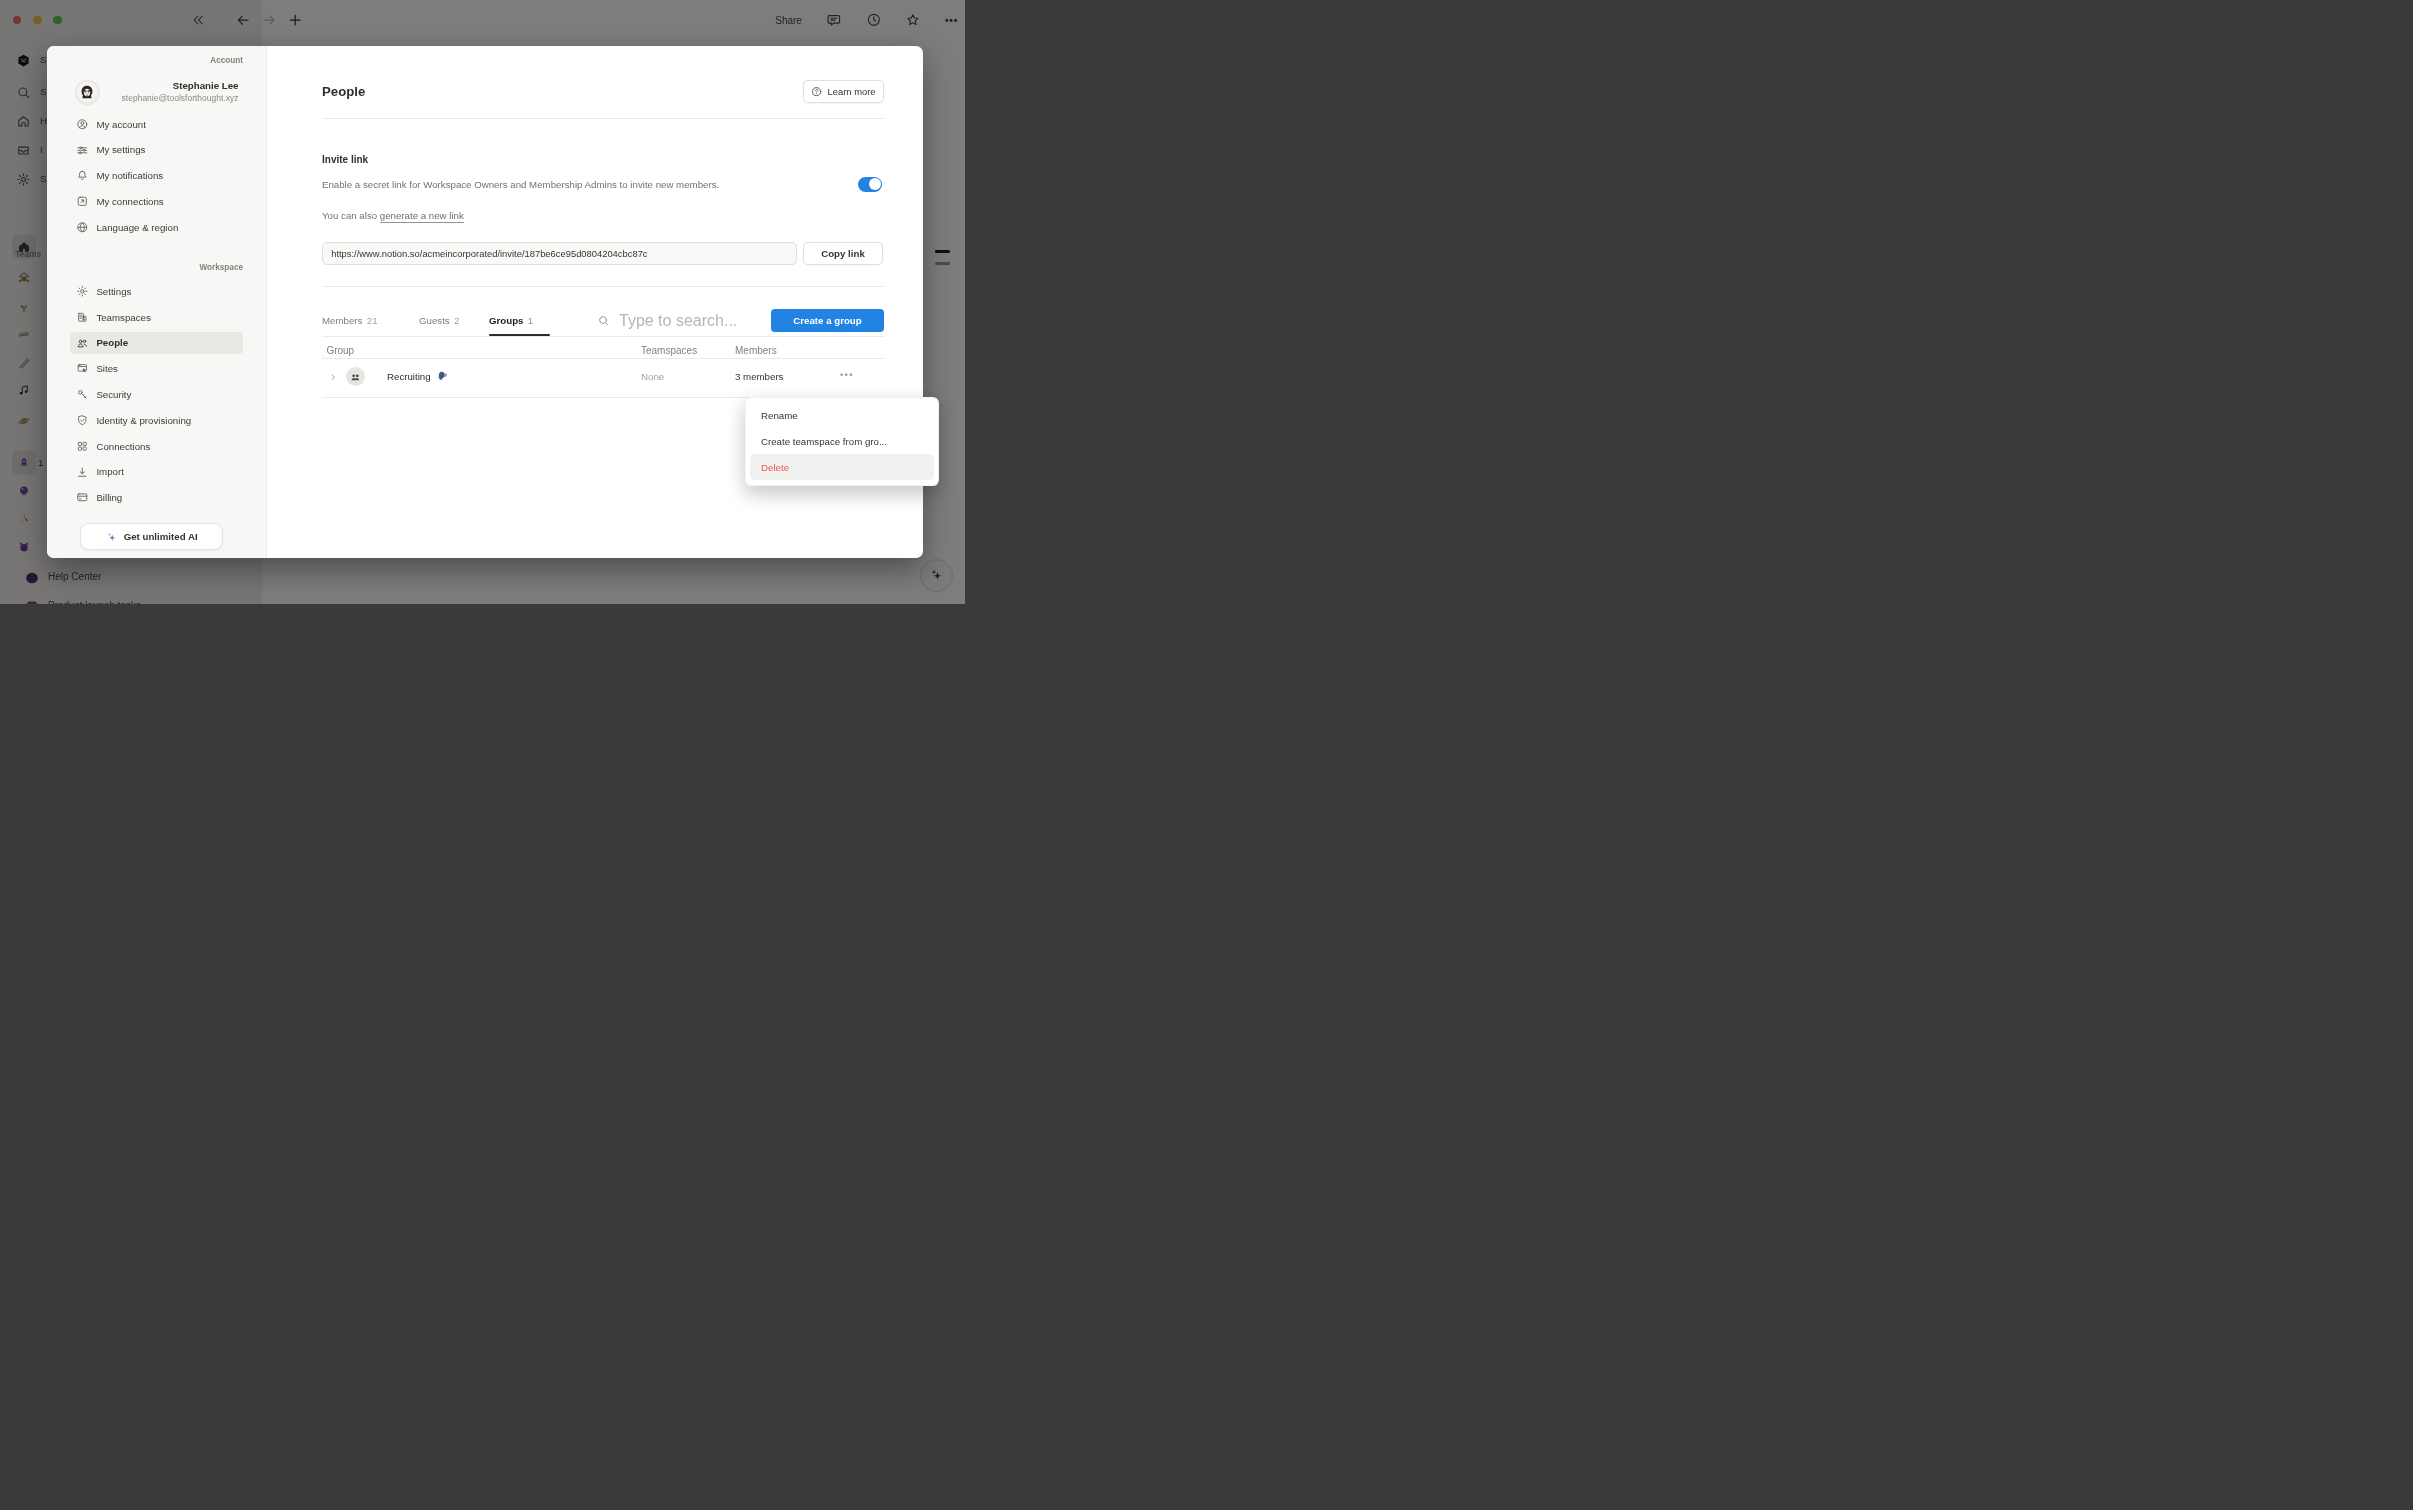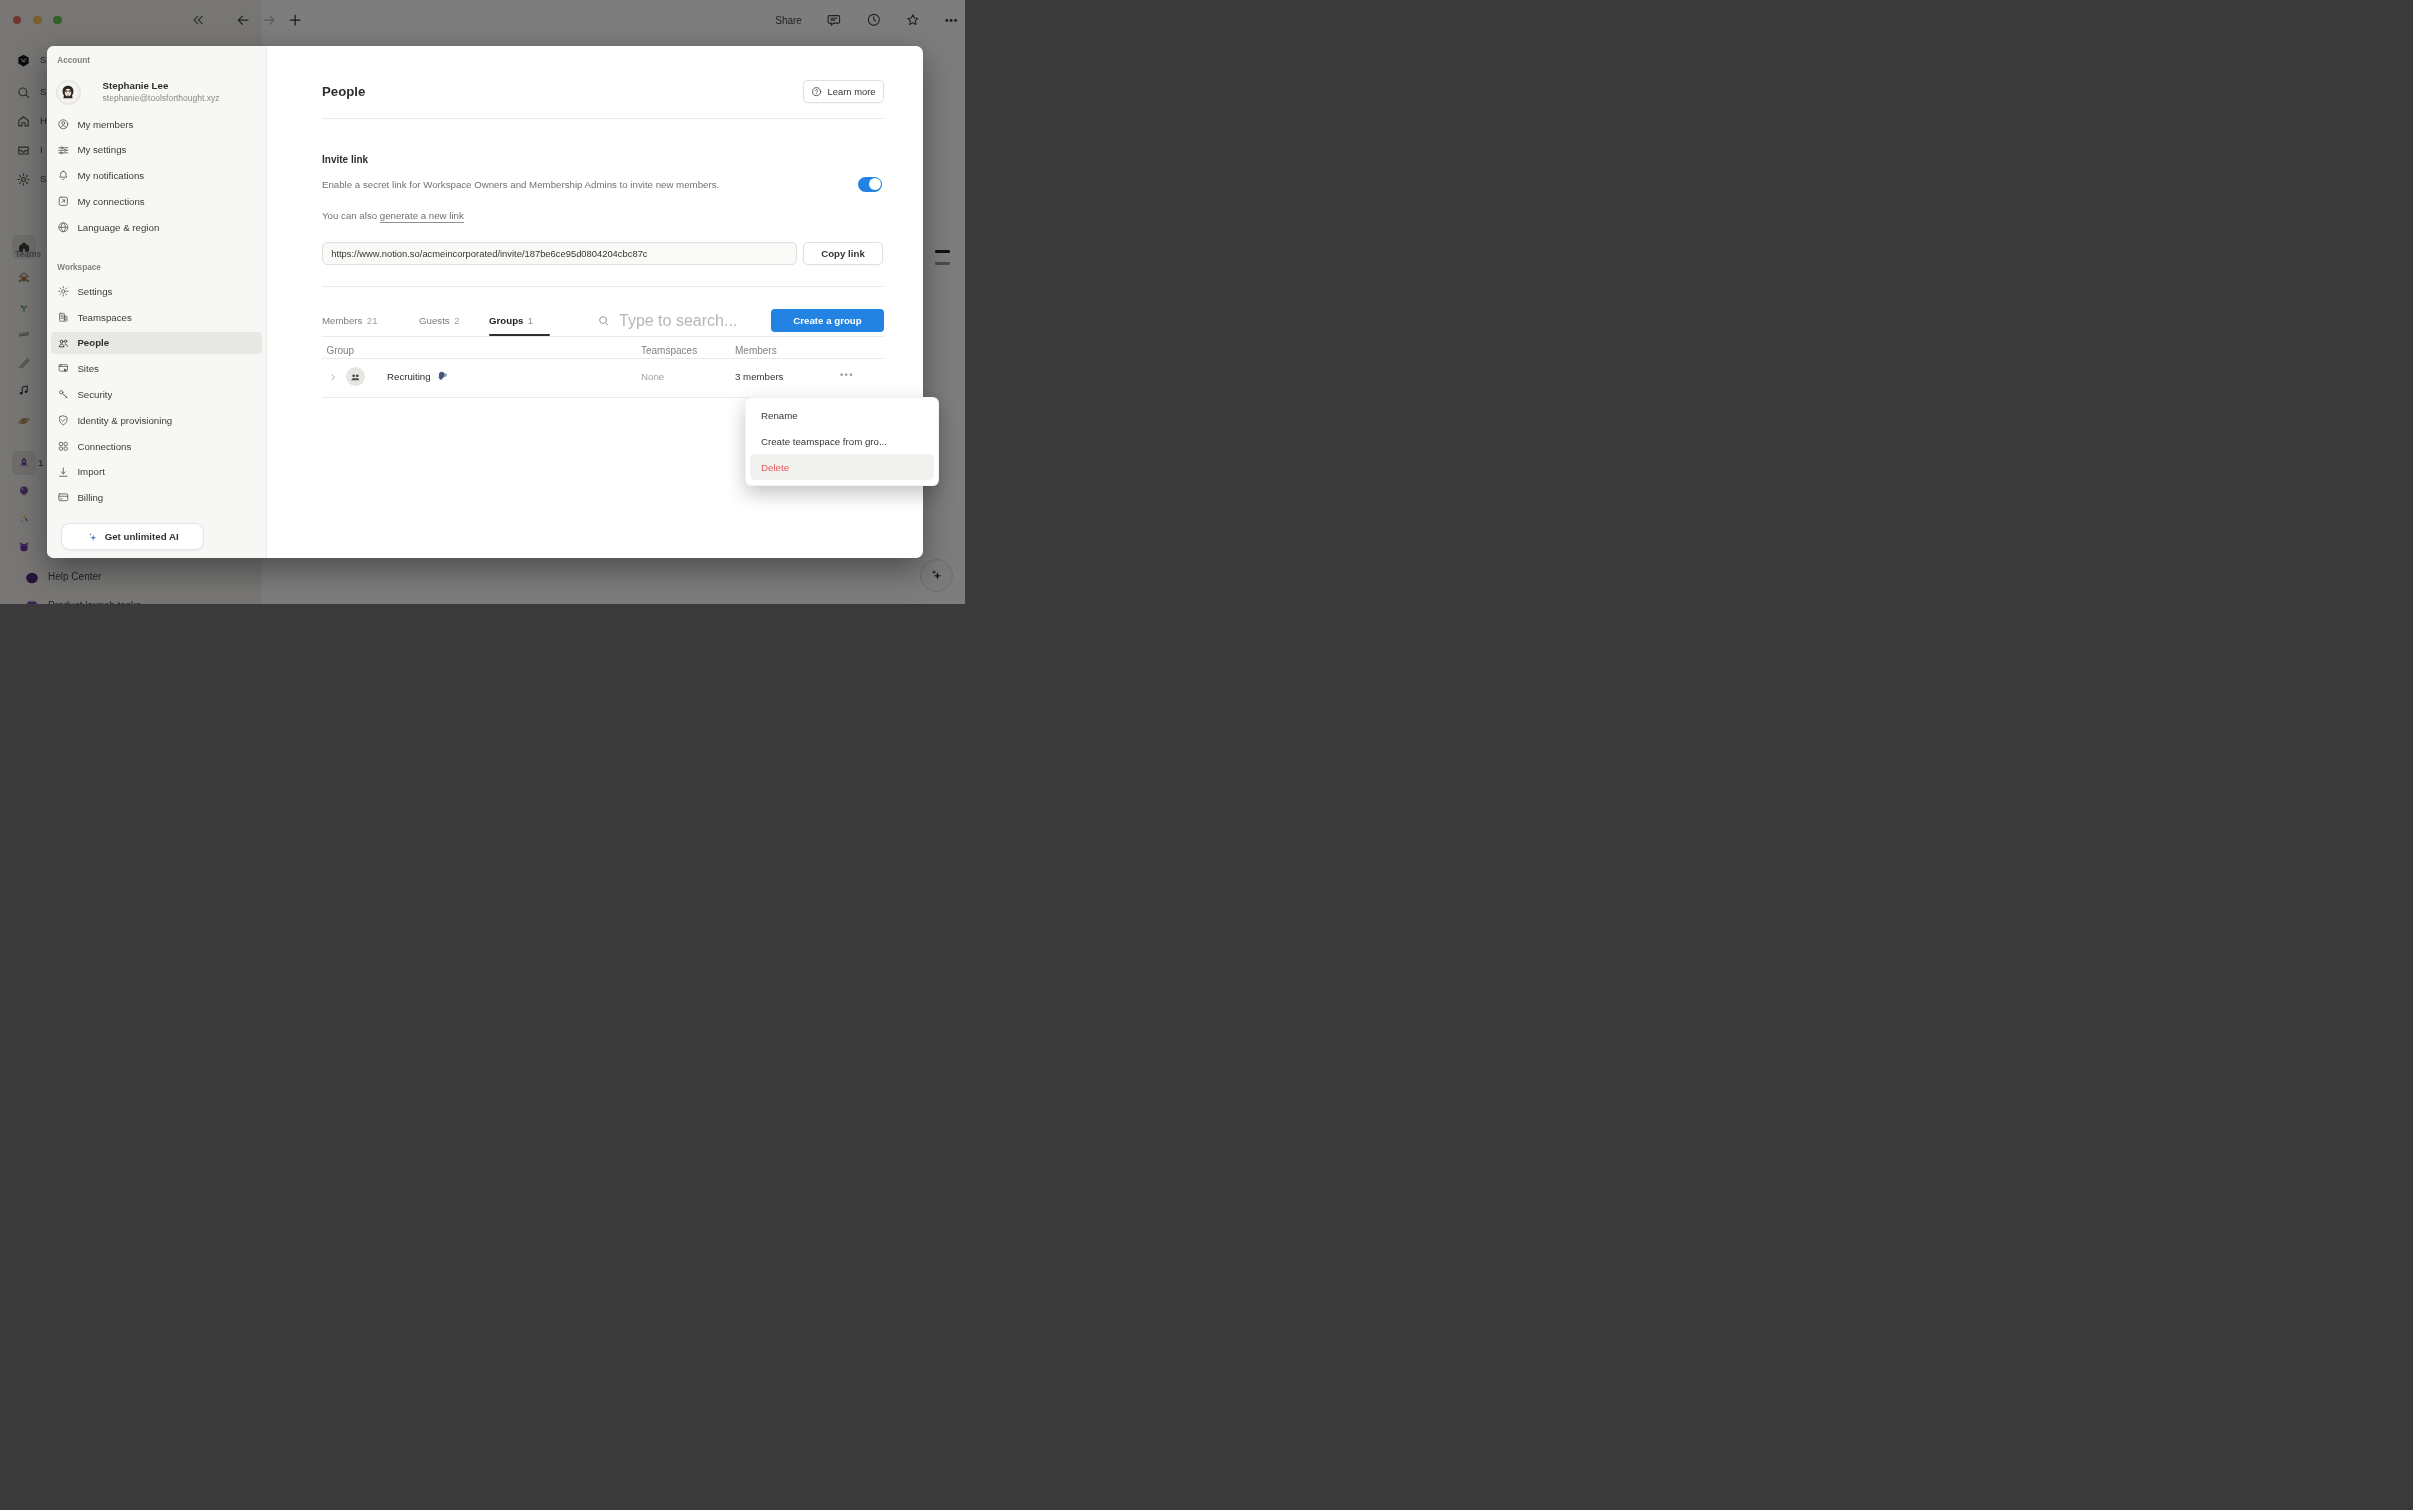--- a/index.html
+++ b/index.html
@@ -35,21 +35,21 @@
   .rbar.b1{left:935px;top:250px;background:#1c1c1c;}
   .rbar.b2{left:935px;top:262px;background:#9a9996;}
   .ai-fab{position:absolute;left:920px;top:559px;width:31px;height:31px;border-radius:50%;
           background:#fbfbfa;border:0.6px solid #dddcd9;display:flex;align-items:center;justify-content:center;color:#37352f;}
 
   .overlay{position:absolute;inset:0;background:rgba(5,5,5,0.52);z-index:5;}
 
   
   .modal{position:absolute;left:47px;top:46px;width:876px;height:512px;background:#fff;border-radius:7px;
          box-shadow:0 11.3px 31px rgba(0,0,0,0.38);z-index:10;display:flex;overflow:hidden;}
-  .msb{width:220px;min-width:220px;background:#f7f7f5;border-right:0.6px solid #ebebea;padding:0 4px;box-sizing:border-box;}
+  .msb{width:220px;min-width:220px;background:#f7f7f5;border-right:0.6px solid #ebebea;padding:0 23px;box-sizing:border-box;text-align:right;}
   .msb-label{margin:10px 0 0 6.3px;font-size:8.2px;font-weight:600;color:#82817d;}
   .profile{display:flex;margin-top:15px;margin-left:5px;align-items:center;}
   .avatar{width:22.6px;height:22.6px;border-radius:50%;background:#efeeec;border:0.6px solid #e3e2df;overflow:hidden;position:relative;}
   .avatar svg{position:absolute;left:1.3px;top:1.3px;}
   .pinfo{margin-left:22px;}
   .pname{font-size:9.7px;font-weight:700;color:#2f2e2b;line-height:12.6px;}
   .pemail{font-size:8.5px;color:#8b8a86;line-height:11.3px;}
   .mlist{margin-top:8.8px;}
   .mlist2{margin-top:8.8px;}
   .mitem{display:flex;align-items:center;height:21.4px;margin-bottom:4.4px;padding:0 6.3px;border-radius:3.8px;gap:7.5px;
@@ -370,21 +370,21 @@
 
       <div class="mlist">
         <div class="mitem">
           <span class="micon">
             <svg width="12.6" height="12.6" viewBox="0 0 24 24" fill="none" stroke="currentColor" stroke-width="1.6" stroke-linecap="round">
                 <circle cx="12" cy="12" r="8.6"></circle>
                 <circle cx="12" cy="9.6" r="2.7"></circle>
                 <path d="M6.8 18.2c1.2-2.6 3-3.7 5.2-3.7s4 1.1 5.2 3.7"></path>
               </svg>
             </span>
-          <span>My members</span>
+          <span>My account</span>
         </div>
         <div class="mitem">
           <span class="micon">
             <svg width="12.6" height="12.6" viewBox="0 0 24 24" fill="none" stroke="currentColor" stroke-width="1.6" stroke-linecap="round">
                 <path d="M3.5 7.2h17M3.5 12h17M3.5 16.8h17"></path>
                 <circle cx="9.5" cy="7.2" r="1.9" fill="#f7f7f5"></circle>
                 <circle cx="15" cy="12" r="1.9" fill="#f7f7f5"></circle>
                 <circle cx="8" cy="16.8" r="1.9" fill="#f7f7f5"></circle>
               </svg>
             </span>

